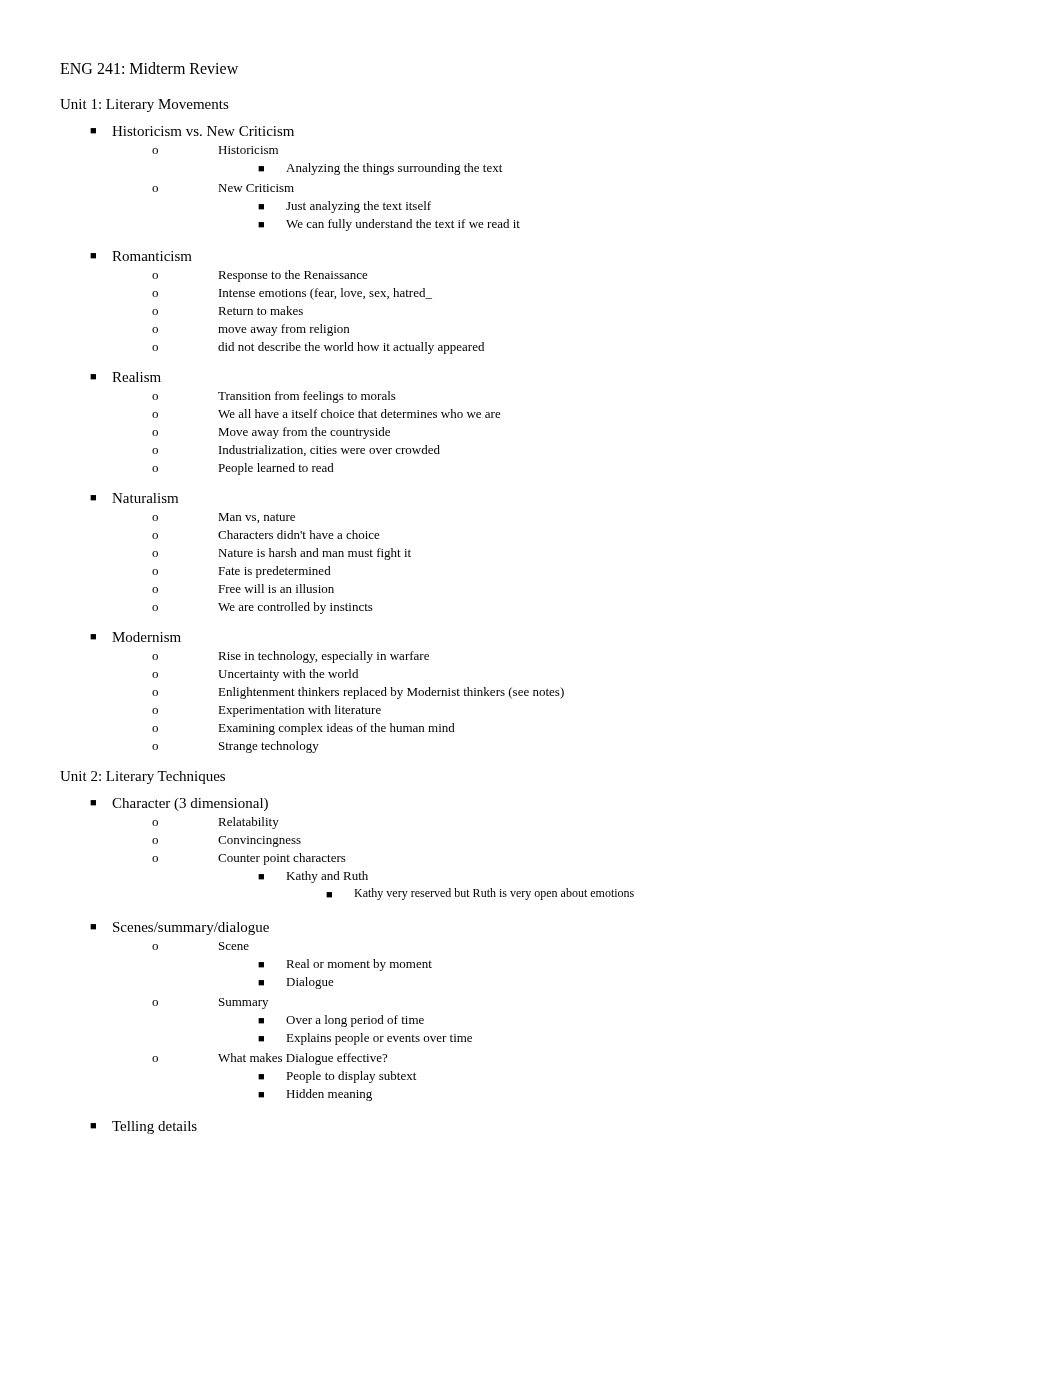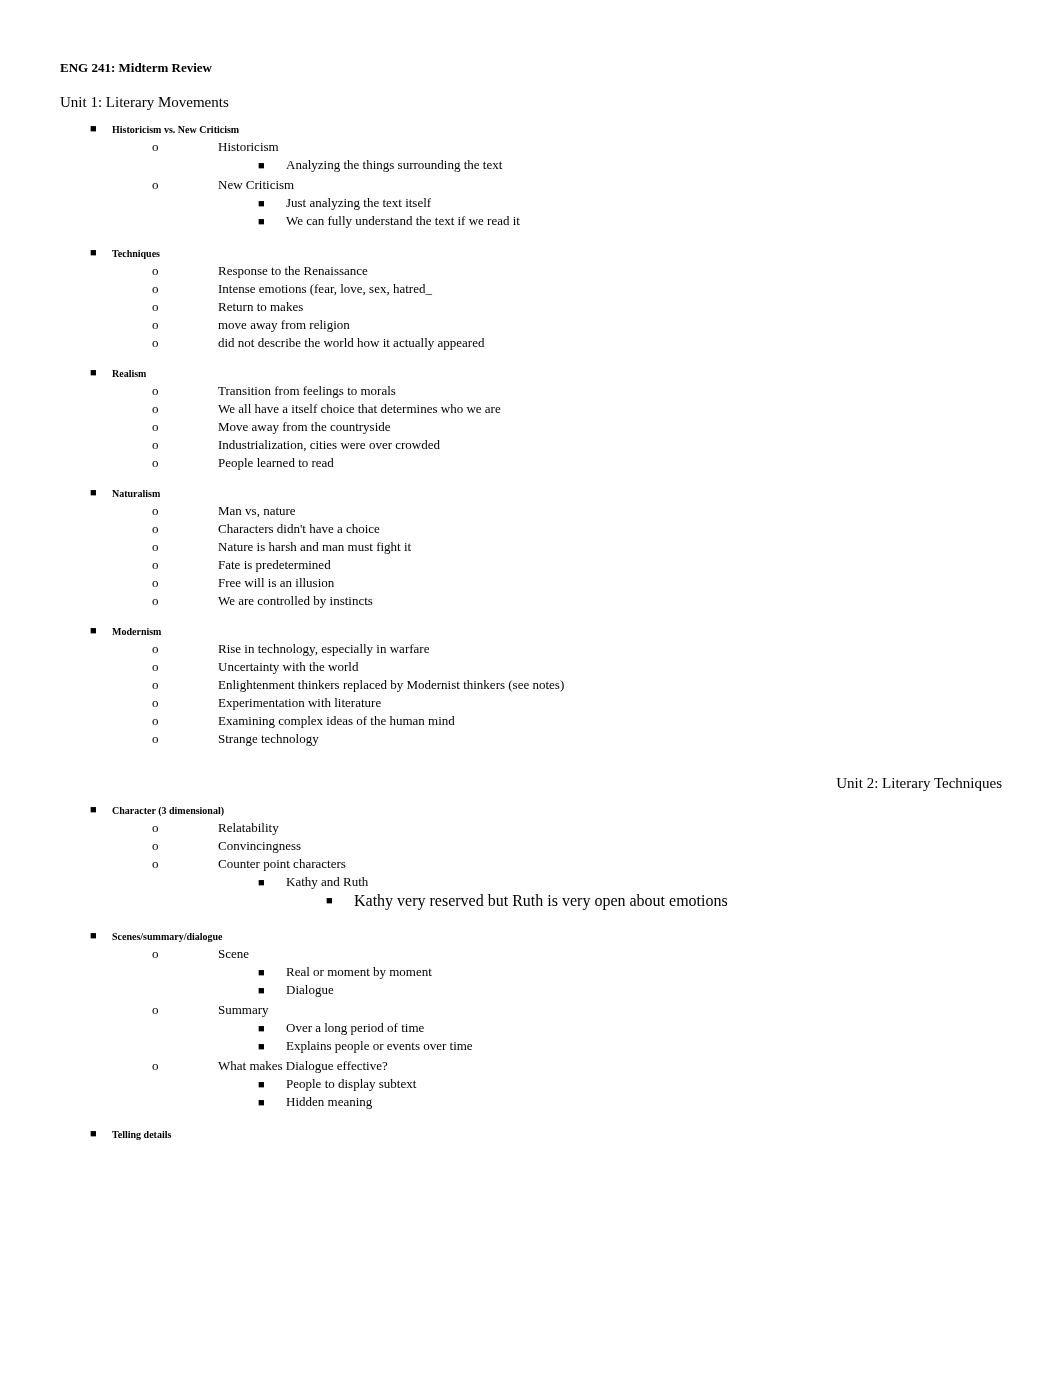--- a/index.html
+++ b/index.html
@@ -12,23 +12,22 @@
       background: #ffffff;
       font-family: 'Times New Roman', Times, serif;
       font-size: 14px;
       color: #000000;
       width: 1062px;
       min-height: 1377px;
       padding: 60px 60px 60px 60px;
     }
 
     .page-title {
-      font-size: 13px;
+      font-size: 16px;
       margin-bottom: 18px;
-      font-weight: bold;
     }
 
     .unit-title {
       font-size: 15px;
       margin-bottom: 10px;
     }
 
     .outline {
       list-style: none;
       padding: 0;
@@ -49,22 +48,22 @@
       display: flex;
       align-items: flex-start;
       padding-top: 1px;
     }
 
     .level1-content {
       flex: 1;
     }
 
     .level1-label {
-      font-size: 10px;
-      font-weight: bold;
+      font-size: 15px;
+      font-weight: normal;
     }
 
     
     .level2-list {
       list-style: none;
       margin-left: 10px;
       margin-top: 2px;
     }
 
     .level2 {
@@ -129,30 +128,29 @@
     .level4-bullet {
       min-width: 28px;
       font-size: 11px;
       display: flex;
       align-items: flex-start;
       padding-top: 2px;
     }
 
     .level4-content {
       flex: 1;
-      font-size: 16px;
+      font-size: 12px;
     }
 
     .section-gap {
       margin-top: 12px;
     }
 
     .unit2-gap {
-      margin-top: 26px;
-      text-align: right;
+      margin-top: 12px;
     }
   </style>
 </head>
 <body>
 
 <div class="page-title">ENG 241: Midterm Review</div>
 
 <div class="unit-title">Unit 1: Literary Movements</div>
 
 <ul class="outline">
@@ -190,21 +188,21 @@
             </ul>
           </div>
         </li>
       </ul>
     </div>
   </li>
 
   <li class="level1 section-gap">
     <span class="level1-bullet">■</span>
     <div class="level1-content">
-      <span class="level1-label">Techniques</span>
+      <span class="level1-label">Romanticism</span>
       <ul class="level2-list">
         <li class="level2">
           <span class="level2-bullet">o</span>
           <span class="level2-content">Response to the Renaissance</span>
         </li>
         <li class="level2">
           <span class="level2-bullet">o</span>
           <span class="level2-content">Intense emotions (fear, love, sex, hatred_</span>
         </li>
         <li class="level2">

